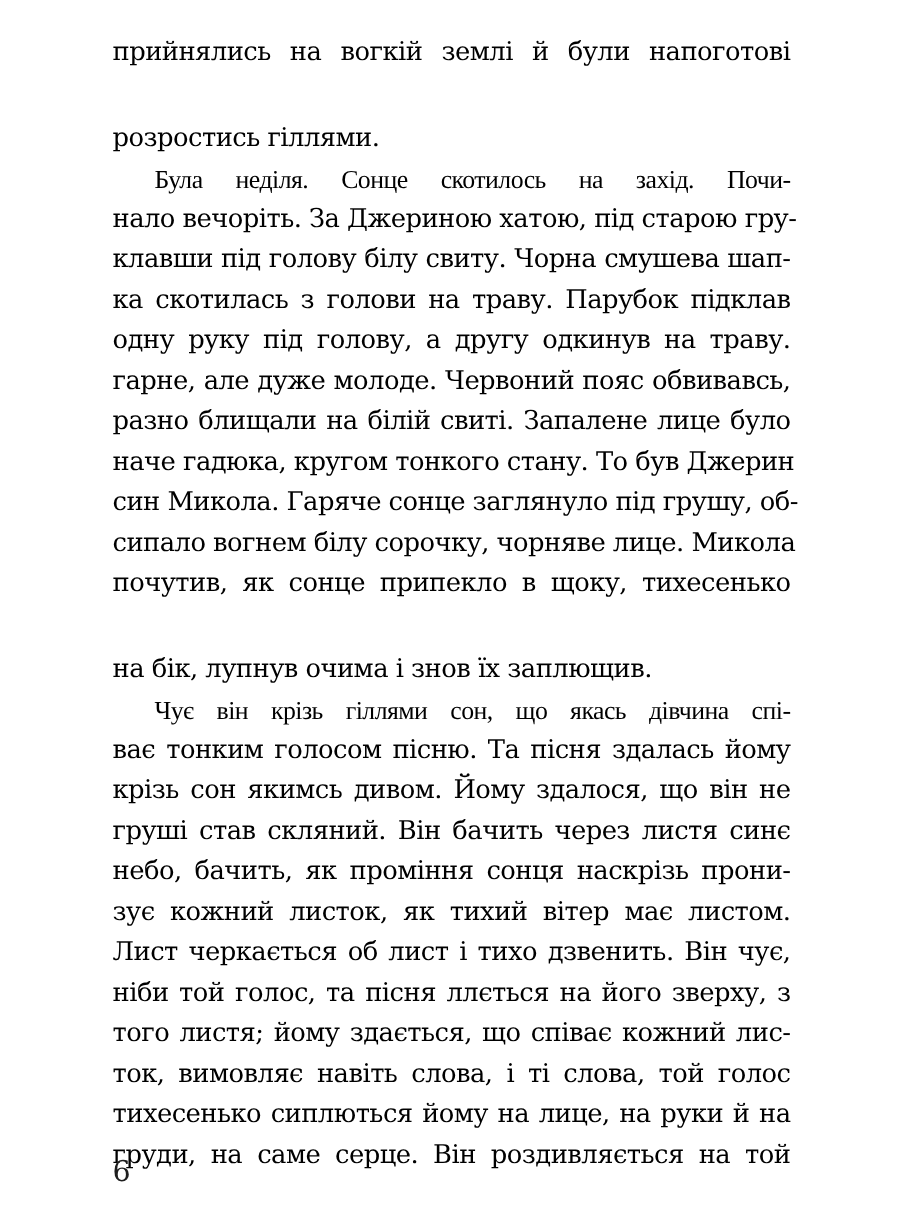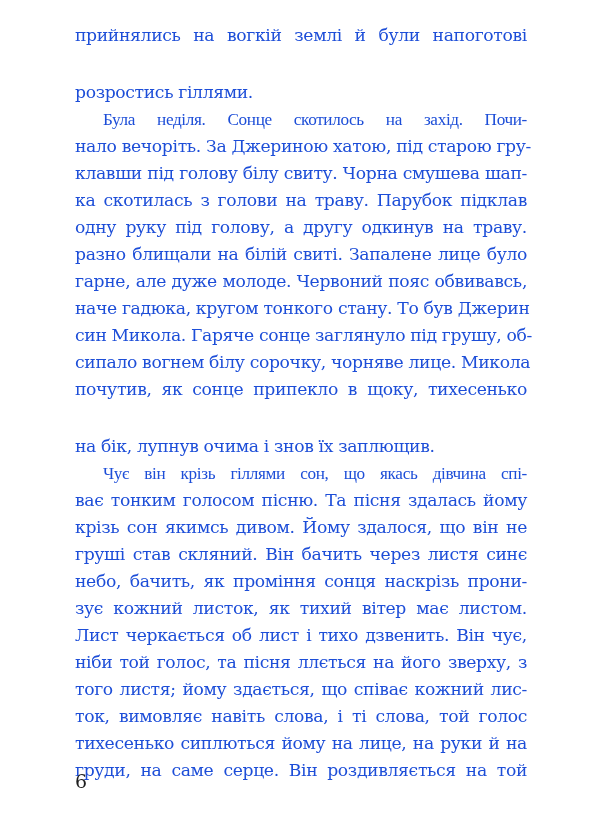--- a/index.html
+++ b/index.html
@@ -3,21 +3,21 @@
 <meta charset="utf-8">
 <style>
   html, body { margin: 0; padding: 0; }
   body {
     width: 600px; height: 816px; background: #ffffff; overflow: hidden;
     position: relative;
   }
   .page {
     position: absolute; left: 75px; top: 22px; width: 452px;
     font-family: "DejaVu Serif", "Liberation Serif", serif;
-    font-size: 17.2px; line-height: 27px; color: #1d4ed8;
+    font-size: 17.2px; line-height: 27px; color: #000000;
     letter-spacing: -0.35px;
   }
   .line {
     display: block; height: 27px; white-space: nowrap;
     text-align: justify; text-align-last: justify;
   }
   .line.last { text-align-last: left; margin-top: 30px; }
   .line.indent { padding-left: 28px; font-family: Liberation Serif, serif; }
   .page-number {
     position: absolute; left: 75px; top: 770px;
@@ -29,22 +29,22 @@
 <body>
 
 <div class="page">
   <span class="line">прийнялись на вогкій землі й були напоготові</span>
   <span class="line last">розростись гіллями.</span>
   <span class="line indent">Була неділя. Сонце скотилось на захід. Почи-</span>
   <span class="line">нало вечоріть. За Джериною хатою, під старою гру-</span>
   <span class="line">клавши під голову білу свиту. Чорна смушева шап-</span>
   <span class="line">ка скотилась з голови на траву. Парубок підклав</span>
   <span class="line">одну руку під голову, а другу одкинув на траву.</span>
+  <span class="line">гарне, але дуже молоде. Червоний пояс обвивавсь,</span>
   <span class="line">разно блищали на білій свиті. Запалене лице було</span>
-  <span class="line">гарне, але дуже молоде. Червоний пояс обвивавсь,</span>
   <span class="line">наче гадюка, кругом тонкого стану. То був Джерин</span>
   <span class="line">син Микола. Гаряче сонце заглянуло під грушу, об-</span>
   <span class="line">сипало вогнем білу сорочку, чорняве лице. Микола</span>
   <span class="line">почутив, як сонце припекло в щоку, тихесенько</span>
   <span class="line last">на бік, лупнув очима і знов їх заплющив.</span>
   <span class="line indent">Чує він крізь гіллями сон, що якась дівчина спі-</span>
   <span class="line">ває тонким голосом пісню. Та пісня здалась йому</span>
   <span class="line">крізь сон якимсь дивом. Йому здалося, що він не</span>
   <span class="line">груші став скляний. Він бачить через листя синє</span>
   <span class="line">небо, бачить, як проміння сонця наскрізь прони-</span>

